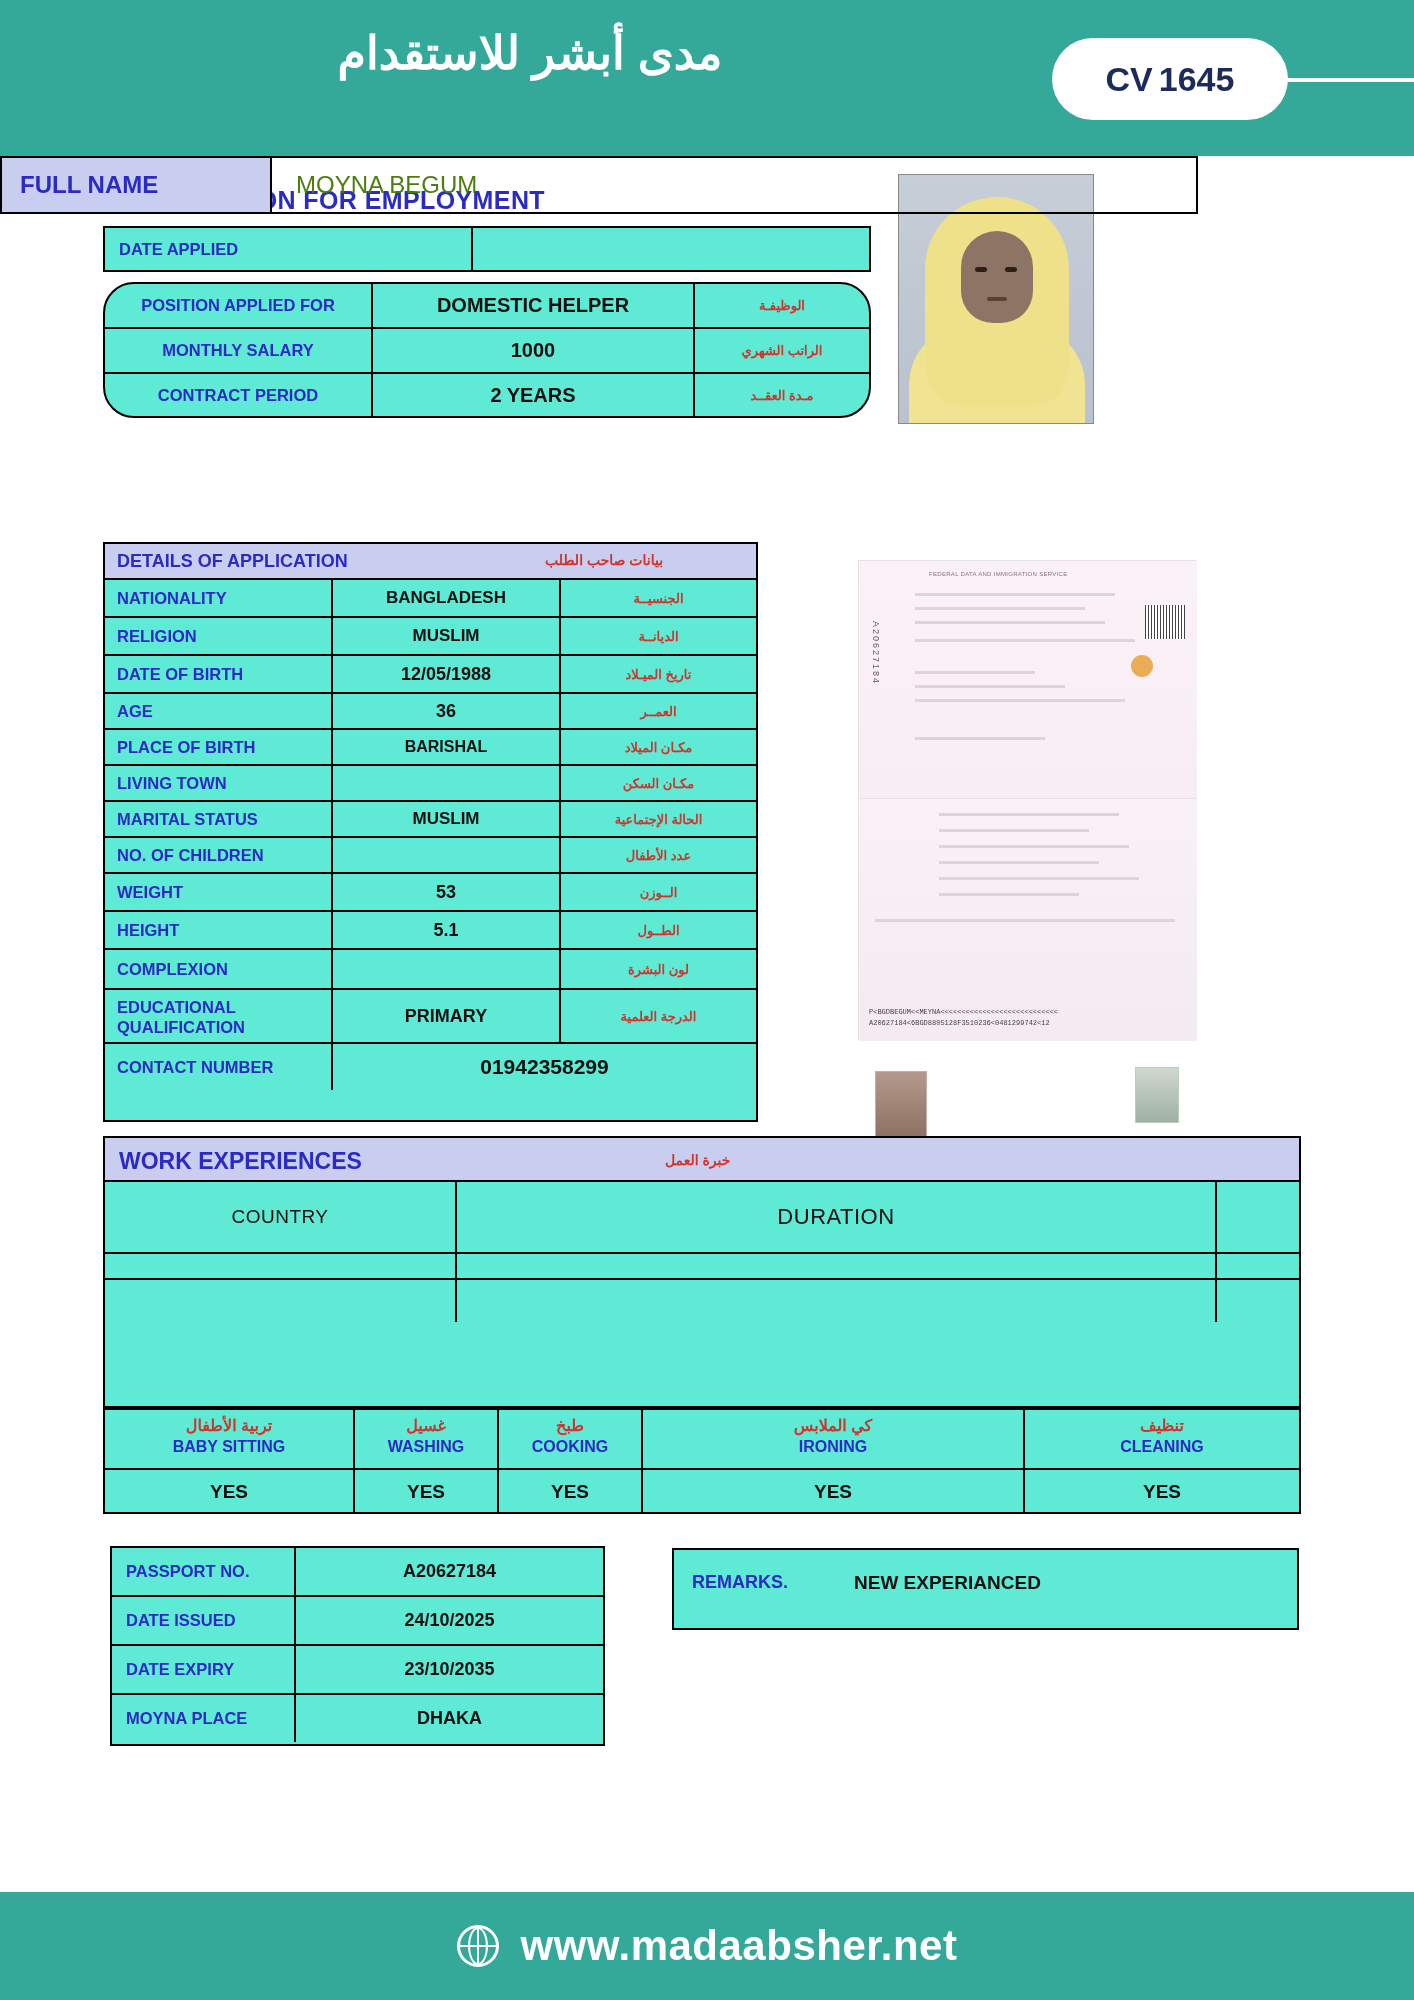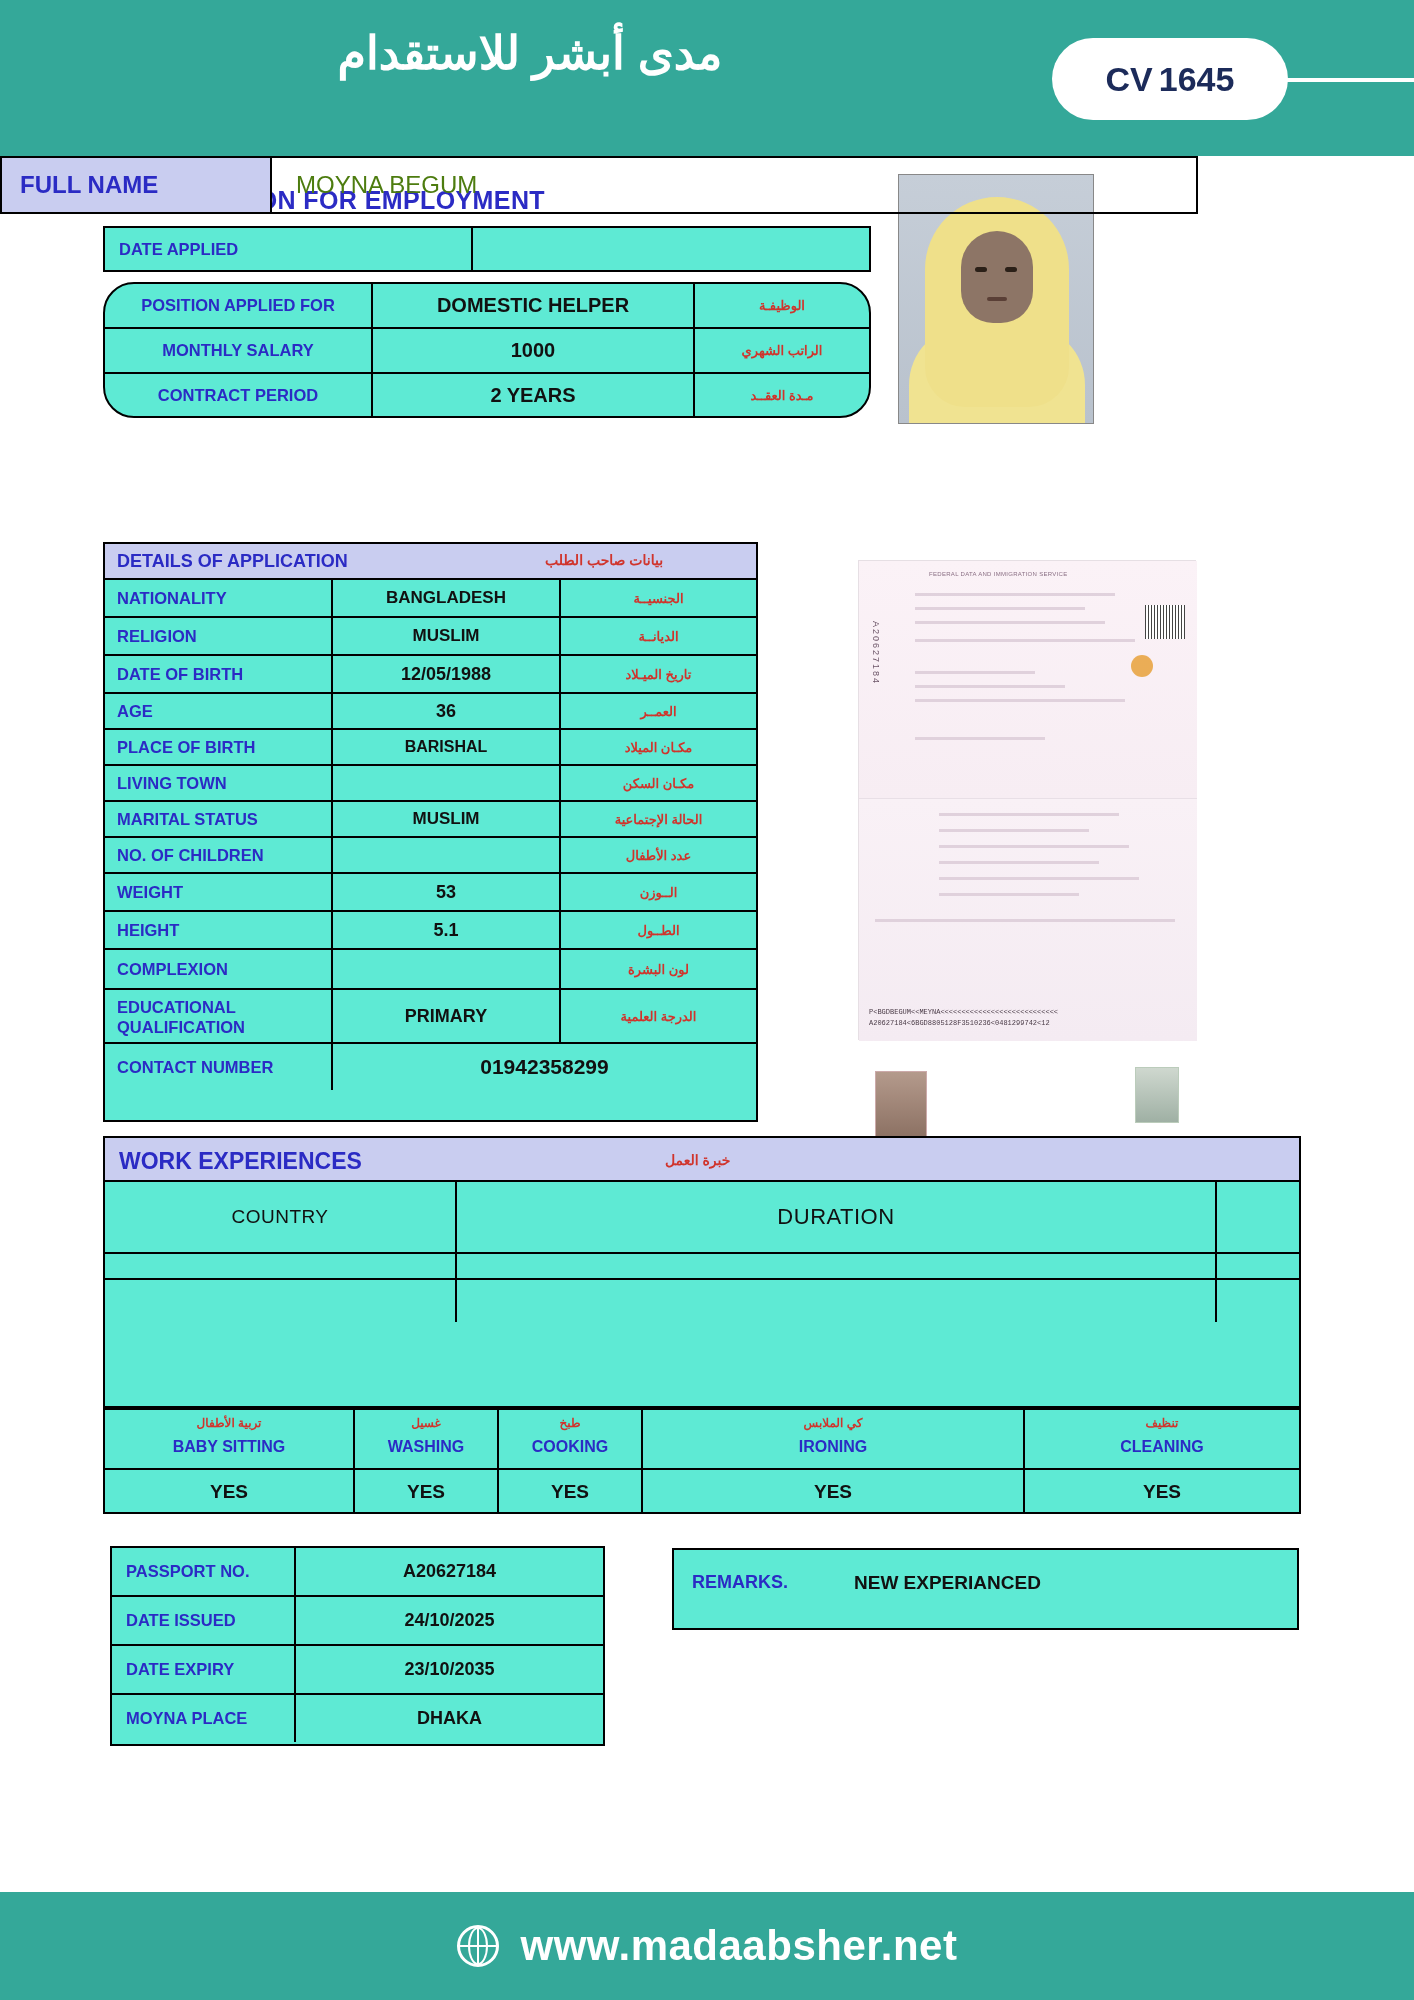--- a/index.html
+++ b/index.html
@@ -218,21 +218,21 @@
   .wrow .wc2 { position:absolute; left:352px; top:0; width:760px; height:100%; border-right:2px solid #000; display:flex;align-items:center;justify-content:center;}
   .wrow .wc3 { position:absolute; left:1112px; top:0; width:82px; height:100%;}
   .whead-txt { color:#111; font-size:19px; letter-spacing:.5px;}
 
   
   #skills-box { top: 1252px; left: 103px; width: 1198px; height: 106px; }
   .skillcell {
     position:absolute; top:0; height:60px; border-right:2px solid #000;
     border-bottom:2px solid #000;
   }
-  .skillcell .sk-ar { position:absolute; top:6px; left:0; width:100%; text-align:center; color:#d0342c; font-size:12px; font-weight:bold; direction:rtl;}
+  .skillcell .sk-ar { position:absolute; top:6px; left:0; width:100%; text-align:center; color:#d0342c; font-size:16px; font-weight:bold; direction:rtl;}
   .skillcell .sk-en { position:absolute; top:28px; left:0; width:100%; text-align:center; color:#2b2bc4; font-size:16px; font-weight:bold;}
   .skillval {
     position:absolute; top:60px; height:44px; border-right:2px solid #000;
     display:flex; align-items:center; justify-content:center;
     font-size:19px; font-weight:bold; color:#111;
   }
 
   
   #pass-box { top: 1390px; left: 110px; width: 495px; height: 200px; }
   .prow { position:absolute; left:0; width:491px; height:49px; border-bottom:2px solid #000;}

